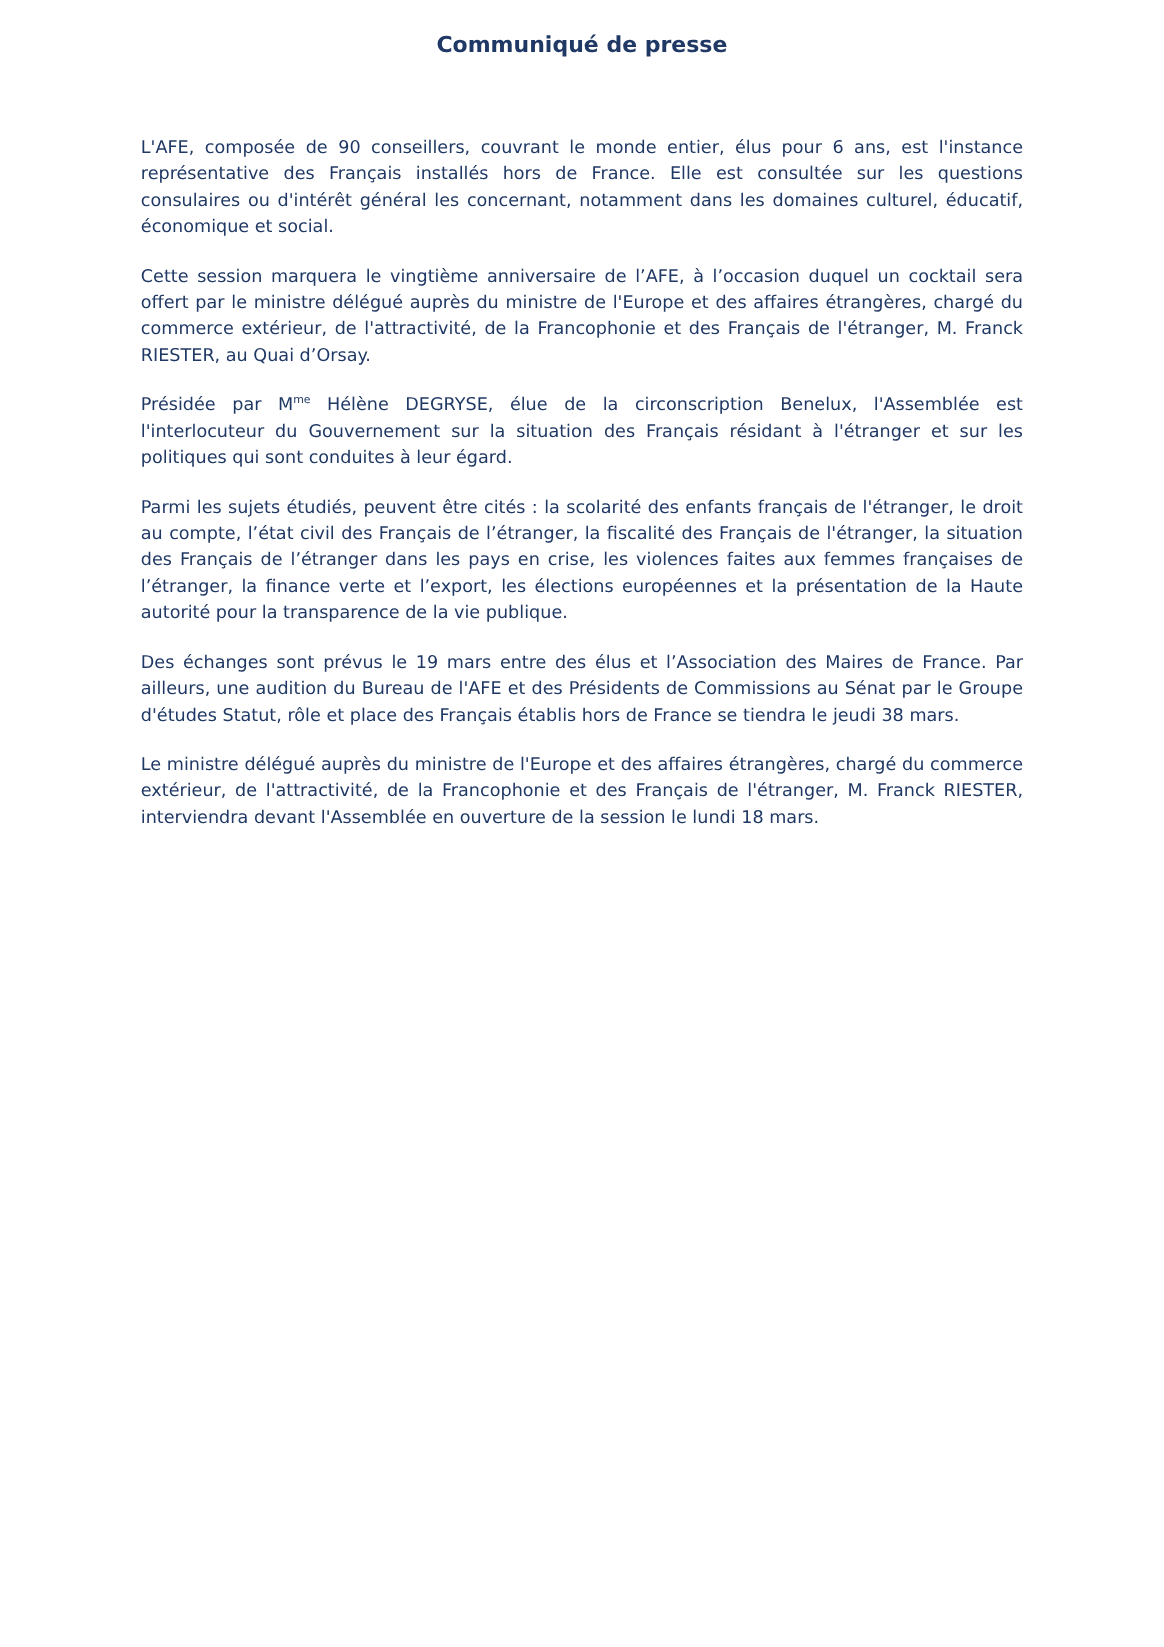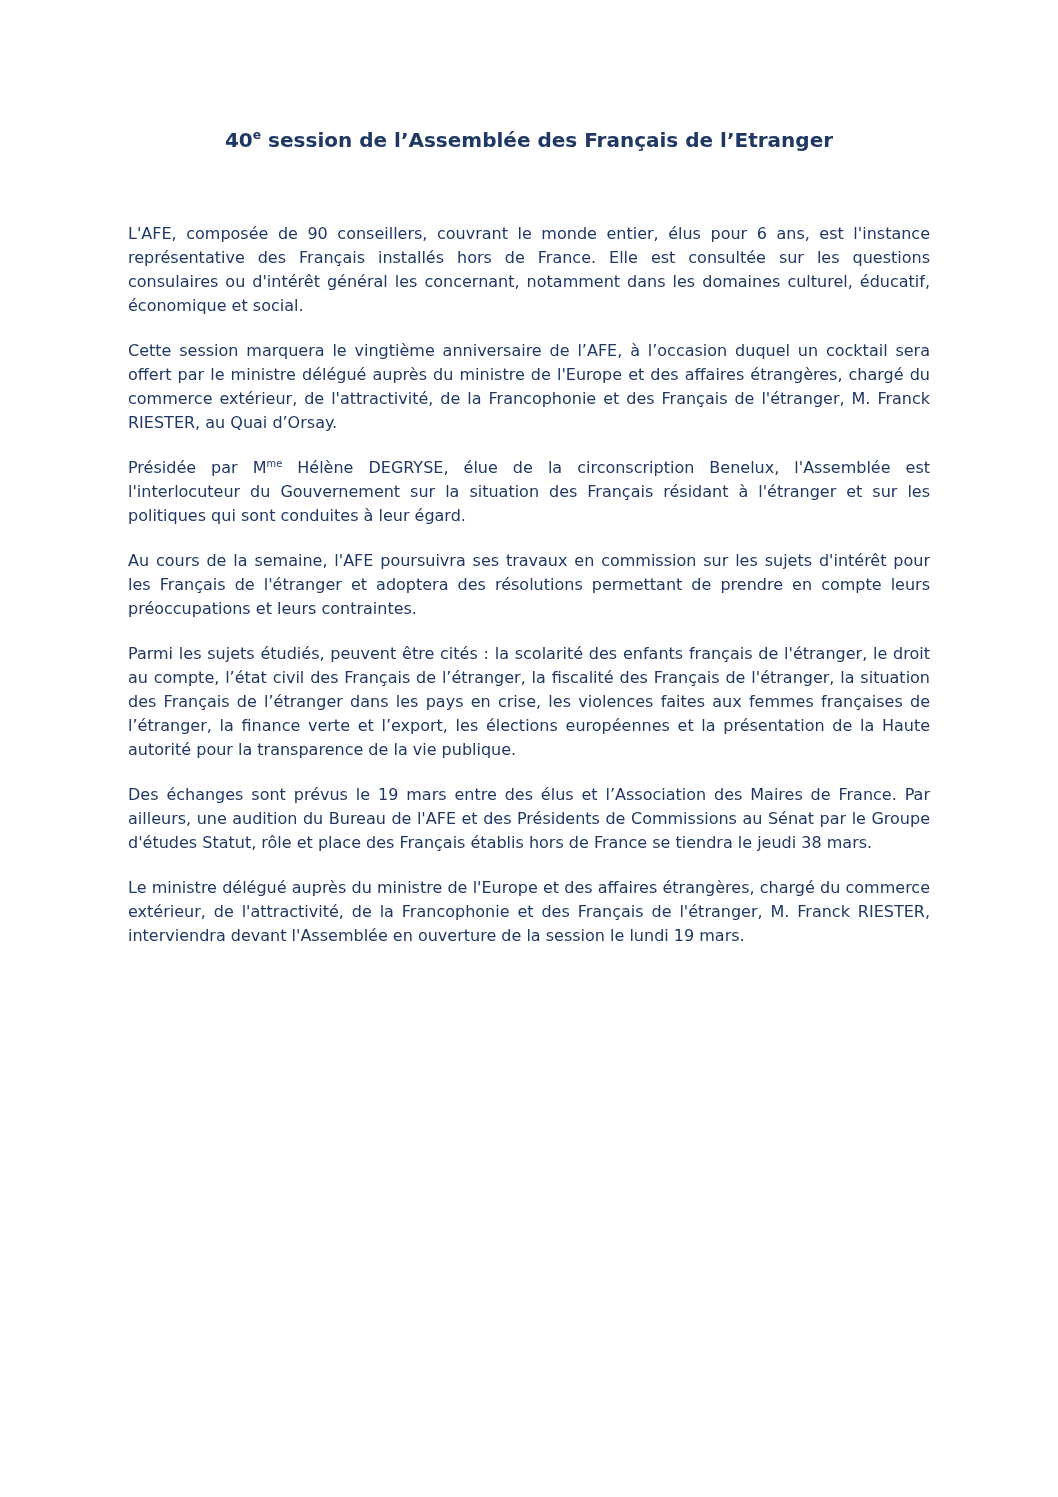--- a/index.html
+++ b/index.html
@@ -54,35 +54,34 @@
     line-height: 0;
     vertical-align: super;
   }
 </style>
 </head>
 <body>
 
 <div class="page">
   <div class="content">
 
-    <h1 class="doc-title"><span>40</span><sup>e</sup><span> session de l’Assemblée des Français de l’Etranger</span></h1>
 
+    <h2 class="doc-subtitle">Communiqué de presse</h2>
 
     <div class="doc-body">
 
 
       <p>L'AFE, composée de 90 conseillers, couvrant le monde entier, élus pour 6 ans, est l'instance représentative des Français installés hors de France. Elle est consultée sur les questions consulaires ou d'intérêt général les concernant, notamment dans les domaines culturel, éducatif, économique et social.</p>
 
       <p>Cette session marquera le vingtième anniversaire de l’AFE, à l’occasion duquel un cocktail sera offert par le ministre délégué auprès du ministre de l'Europe et des affaires étrangères, chargé du commerce extérieur, de l'attractivité, de la Francophonie et des Français de l'étranger, M. Franck RIESTER, au Quai d’Orsay.</p>
 
       <p><span>Présidée par M</span><sup>me</sup><span> Hélène DEGRYSE, élue de la circonscription Benelux, l'Assemblée est l'interlocuteur du Gouvernement sur la situation des Français résidant à l'étranger et sur les politiques qui sont conduites à leur égard.</span></p>
 
-      <p>Au cours de la semaine, l'AFE poursuivra ses travaux en commission sur les sujets d'intérêt pour les Français de l'étranger et adoptera des résolutions permettant de prendre en compte leurs préoccupations et leurs contraintes.</p>
 
       <p>Parmi les sujets étudiés, peuvent être cités : la scolarité des enfants français de l'étranger, le droit au compte, l’état civil des Français de l’étranger, la fiscalité des Français de l'étranger, la situation des Français de l’étranger dans les pays en crise, les violences faites aux femmes françaises de l’étranger, la finance verte et l’export, les élections européennes et la présentation de la Haute autorité pour la transparence de la vie publique.</p>
 
       <p>Des échanges sont prévus le 19 mars entre des élus et l’Association des Maires de France. Par ailleurs, une audition du Bureau de l'AFE et des Présidents de Commissions au Sénat par le Groupe d'études Statut, rôle et place des Français établis hors de France se tiendra le jeudi 38 mars.</p>
 
-      <p>Le ministre délégué auprès du ministre de l'Europe et des affaires étrangères, chargé du commerce extérieur, de l'attractivité, de la Francophonie et des Français de l'étranger, M. Franck RIESTER, interviendra devant l'Assemblée en ouverture de la session le lundi 19 mars.</p>
+      <p>Le ministre délégué auprès du ministre de l'Europe et des affaires étrangères, chargé du commerce extérieur, de l'attractivité, de la Francophonie et des Français de l'étranger, M. Franck RIESTER, interviendra devant l'Assemblée en ouverture de la session le lundi 18 mars.</p>
 
     </div>
   </div>
 </div>
 
 </body></html>

